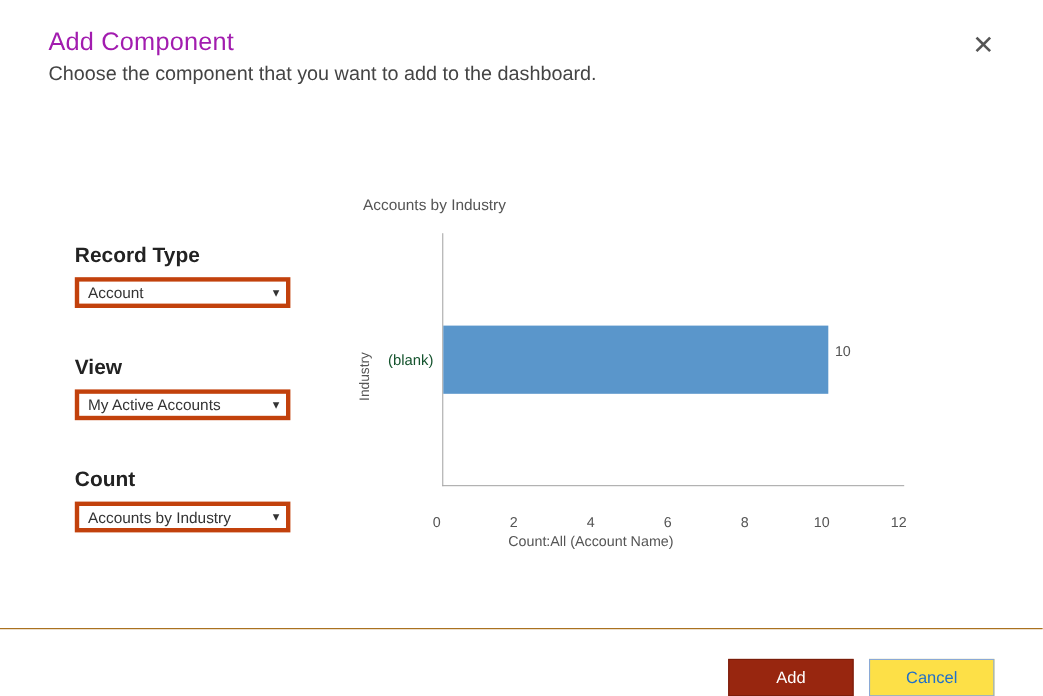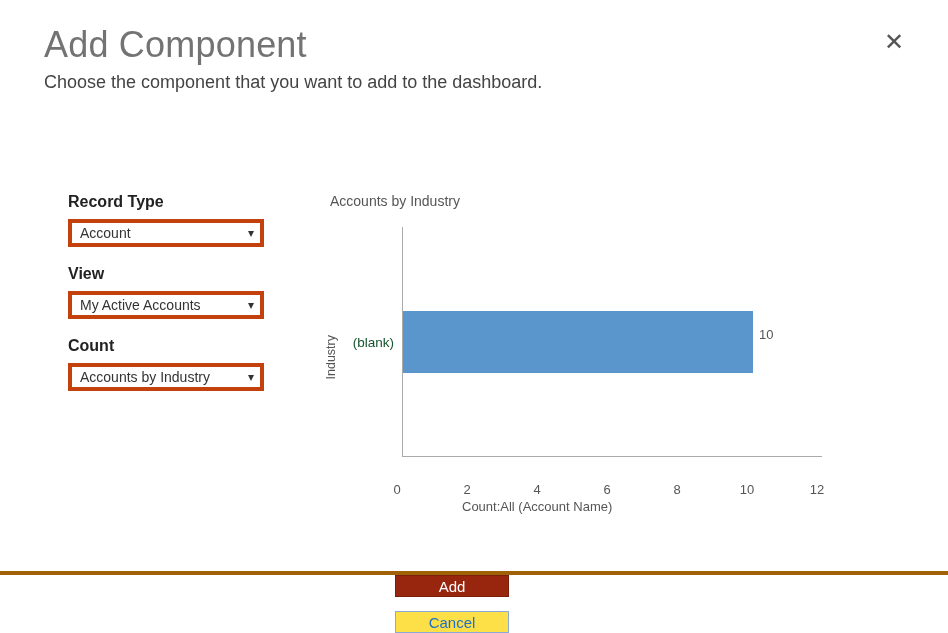--- a/index.html
+++ b/index.html
@@ -11,23 +11,23 @@
       overflow: hidden;
       position: relative;
       color: #333;
     }
     .dialog {
       padding: 24px 44px 0 44px;
       position: relative;
       height: 100%;
     }
     .title {
-      font-size: 36px;
+      font-size: 23px;
       font-weight: 400;
-      color: #737373;
+      color: #a21caf;
       letter-spacing: 0.2px;
     }
     .subtitle {
       font-size: 18px;
       color: #444;
       margin-top: 6px;
     }
     .close {
       position: absolute;
       top: 30px;
@@ -43,23 +43,24 @@
       gap: 60px;
       align-items: flex-start;
     }
     .form-col {
       width: 220px;
       padding-left: 24px;
       flex-shrink: 0;
     }
     .field-label {
       font-weight: 600;
-      font-size: 16px;
+      font-size: 19px;
       color: #222;
       margin-bottom: 8px;
+      margin-top: 44px;
     }
     .select {
       width: 196px;
       height: 28px;
       border: 4px solid #c2410c;
       display: flex;
       align-items: center;
       justify-content: space-between;
       padding: 0 6px 0 8px;
       font-size: 14px;
@@ -147,27 +148,26 @@
       color: #555;
       margin-top: 42px;
       margin-left: 60px;
     }
     .footer {
       position: absolute;
       bottom: 0;
       left: 0;
       right: 0;
       height: 62px;
-      border-top: 4px solid #a16207;
+      border-top: 1px solid #a16207;
       display: flex;
       justify-content: flex-end;
-      align-items: center;
+      align-items: flex-end;
       padding-right: 44px;
       gap: 14px;
-      flex-direction: column;
     }
     .btn {
       min-width: 114px;
       height: 34px;
       font-size: 15px;
       display: flex;
       align-items: center;
       justify-content: center;
       cursor: pointer;
     }

